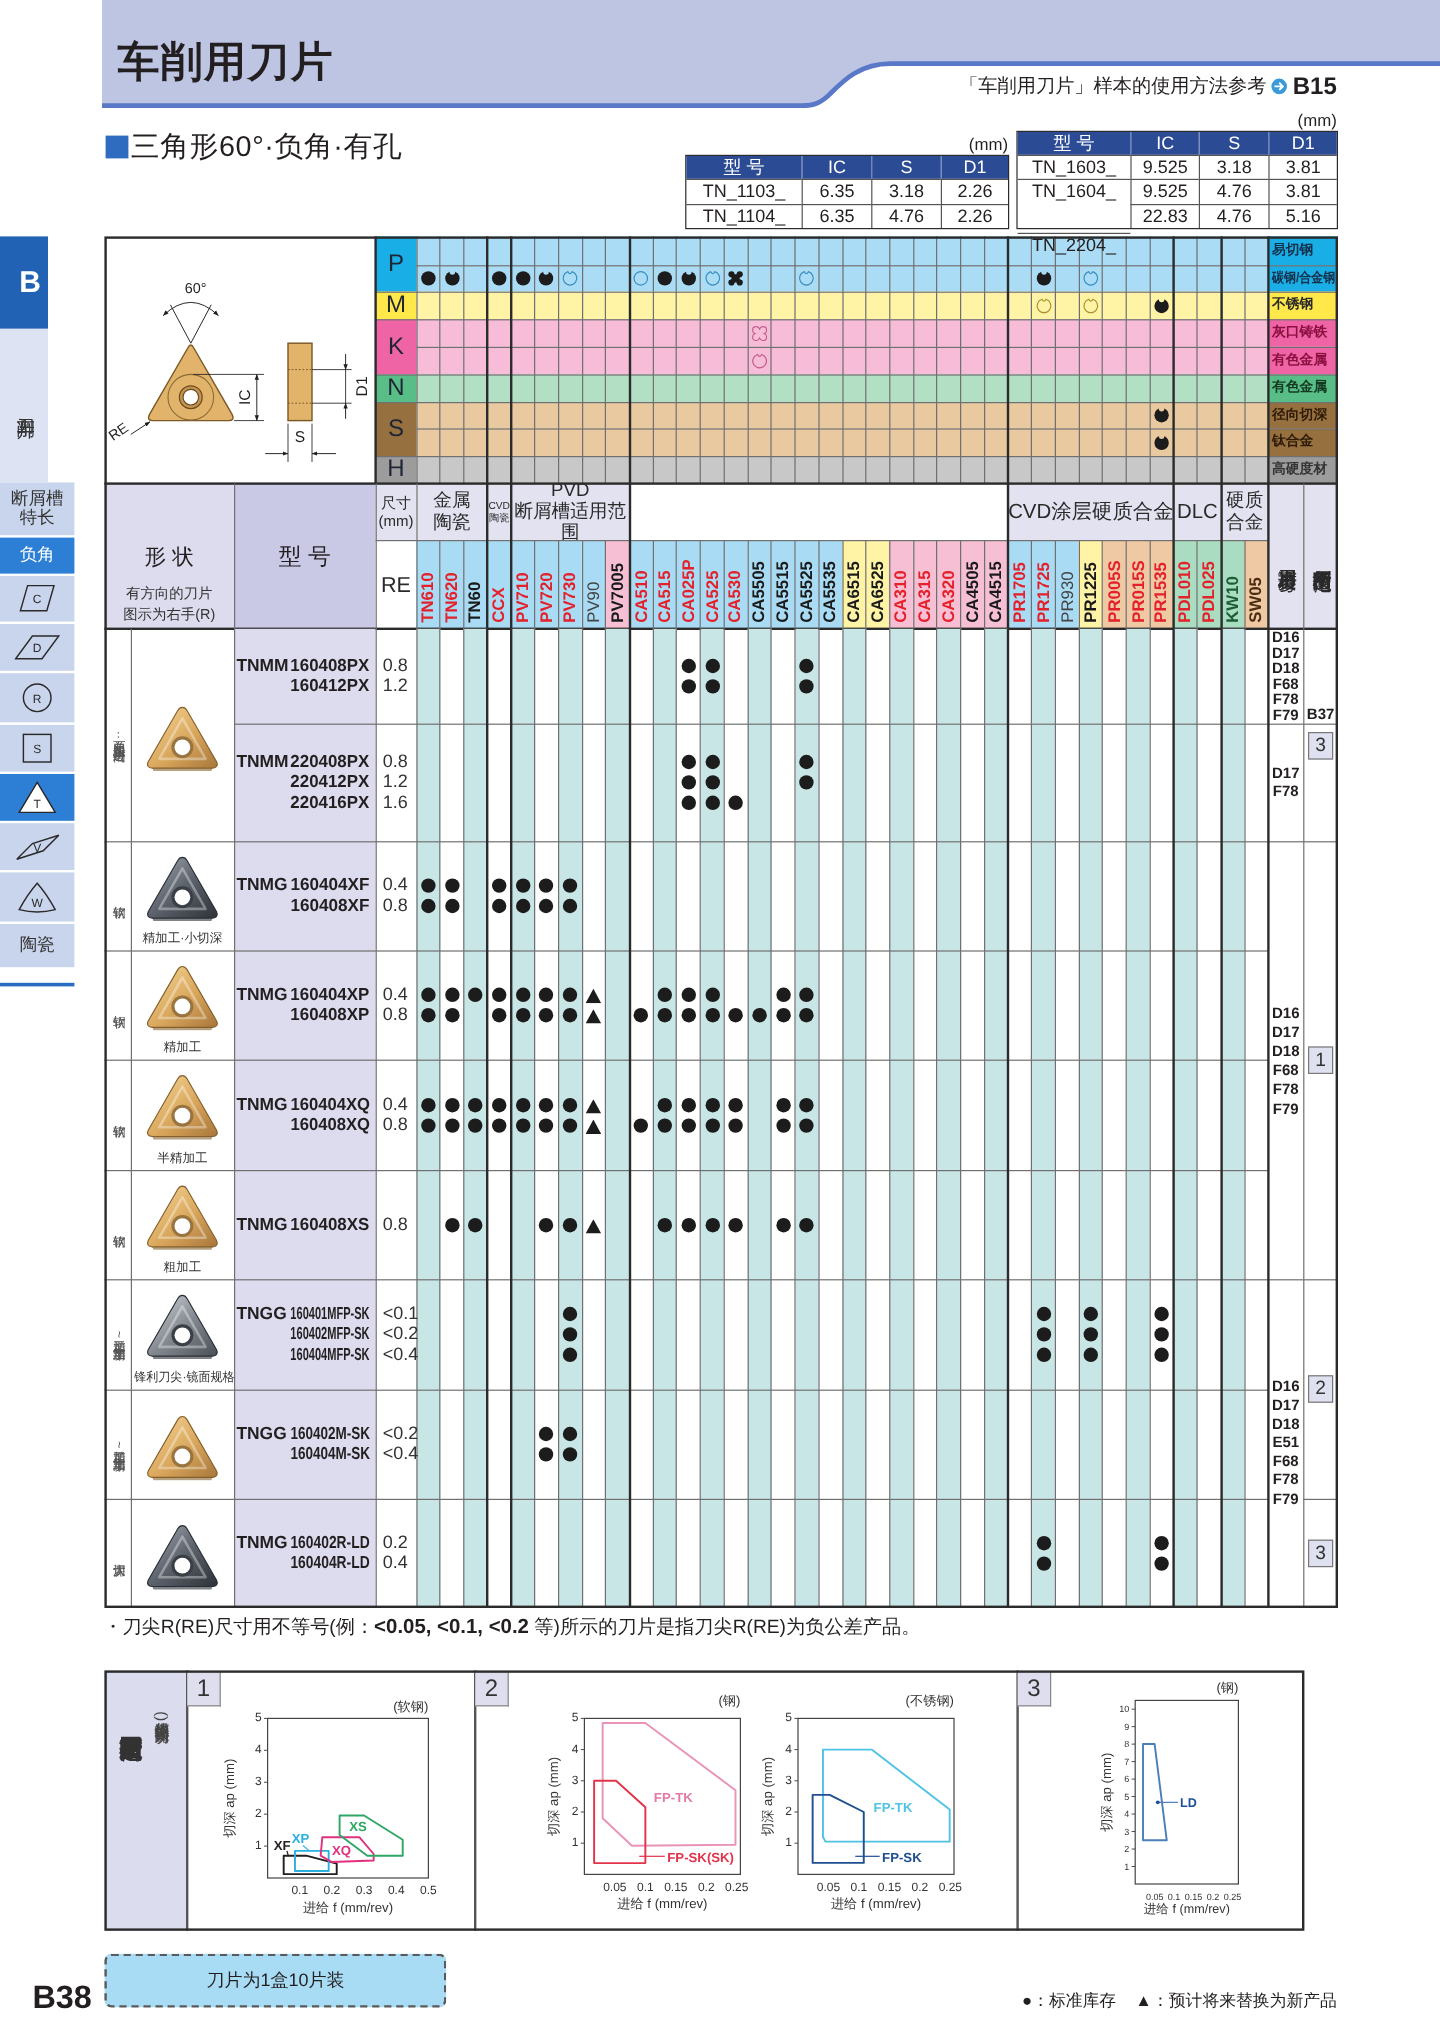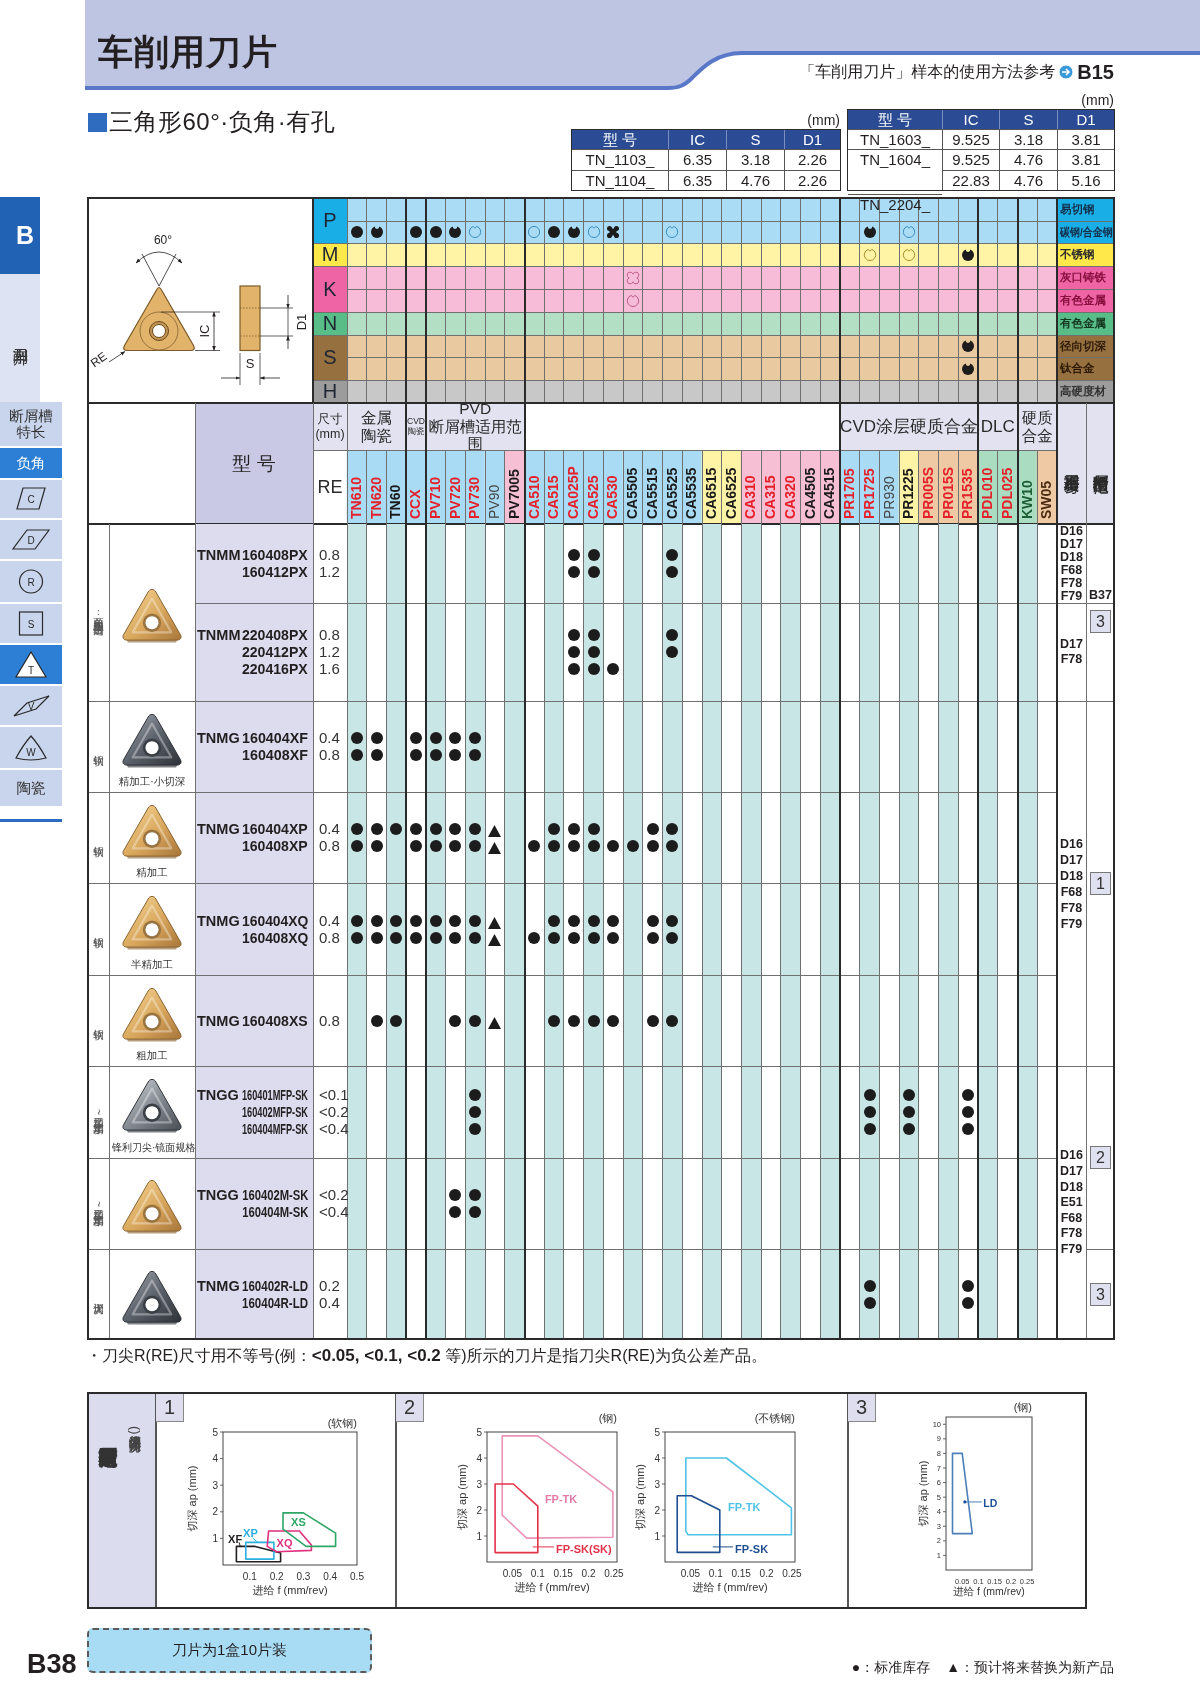--- a/index.html
+++ b/index.html
@@ -394,20 +394,25 @@
       <svg width="14" height="14" viewBox="0 0 14 14">
         <circle cx="7" cy="7" r="6" fill="#1c1c1c"></circle>
         <circle cx="7" cy="1.6" r="2.3" fill="#e9c9a0"></circle>
       </svg>
     </div>
     <div class="c sym" style="left: 871.389px; top: 160px; width: 19.7222px; height: 23px;">
       <svg width="14" height="14" viewBox="0 0 14 14">
         <circle cx="7" cy="7" r="6" fill="#1c1c1c"></circle>
         <circle cx="7" cy="1.6" r="2.3" fill="#e9c9a0"></circle>
       </svg>
+    </div>
+    <div class="c" style="left: 0px; top: 206px; width: 108px; height: 121px; background: rgb(220, 220, 238);">
+      <div class="abs" style="left: 0px; top: 49px; width: 108px; text-align: center; font-size: 18px;">形 状</div>
+      <div class="abs" style="left: 0px; top: 83px; width: 108px; text-align: center; font-size: 12px; color: rgb(51, 51, 51);">有方向的刀片</div>
+      <div class="abs" style="left: 0px; top: 101px; width: 108px; text-align: center; font-size: 12px; color: rgb(51, 51, 51);">图示为右手(R)</div>
     </div>
     <div class="c" style="left: 108px; top: 206px; width: 118px; height: 121px; background: rgb(201, 201, 230);">
       <div class="abs" style="left: 0px; top: 48px; width: 118px; text-align: center; font-size: 19px;">型 号</div>
     </div>
     <div class="hdr" style="left: 226px; top: 206px; width: 34px; height: 47px; font-size: 12.5px; white-space: pre-line;">尺寸
 (mm)</div>
     <div class="hdr" style="left: 226px; top: 253px; width: 34px; height: 74px; font-size: 18px; background: rgb(255, 255, 255);">RE</div>
     <div class="hdr" style="left: 260px; top: 206px; width: 59.1667px; height: 47px; font-size: 15.5px; white-space: pre-line;">金属
 陶瓷</div>
     <div class="hdr" style="left: 319.167px; top: 206px; width: 19.7222px; height: 47px; font-size: 8.5px; white-space: pre-line;">CVD

